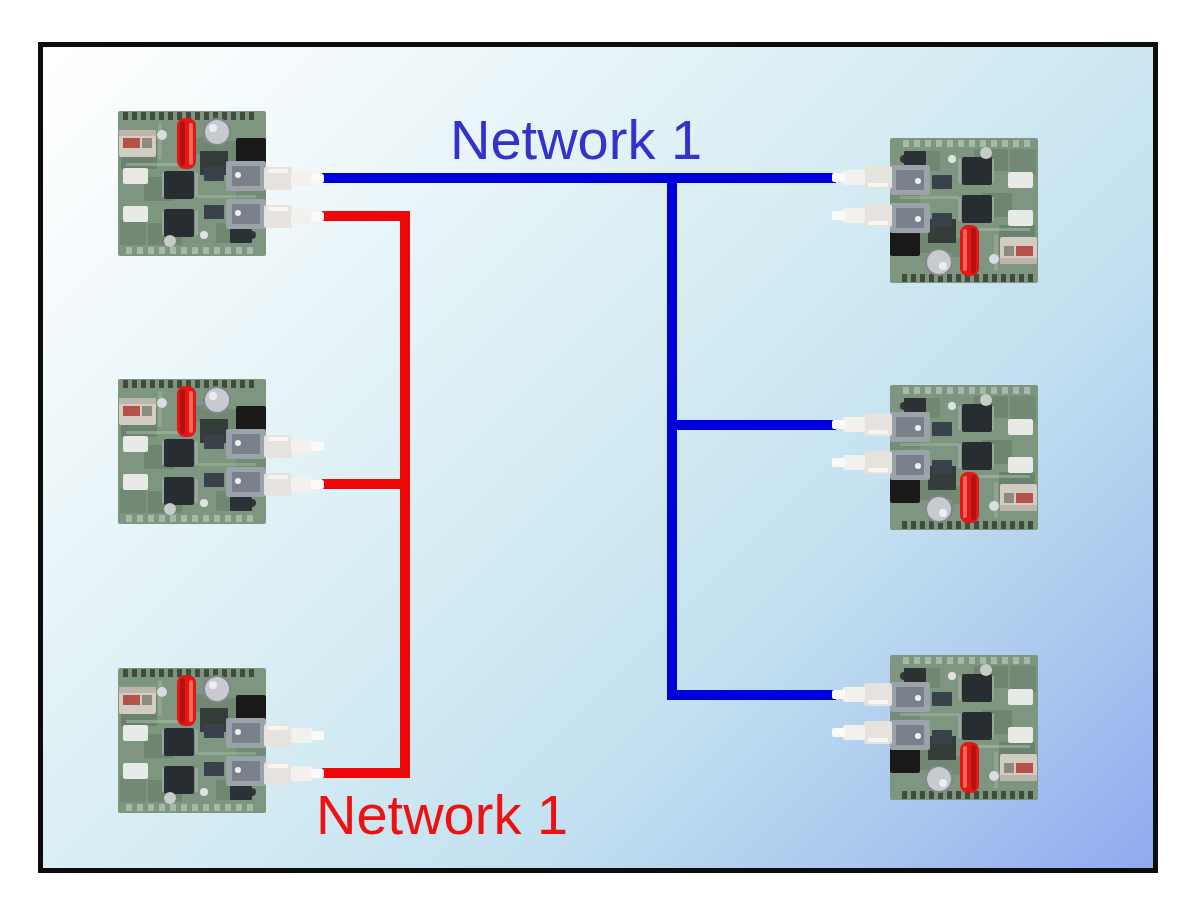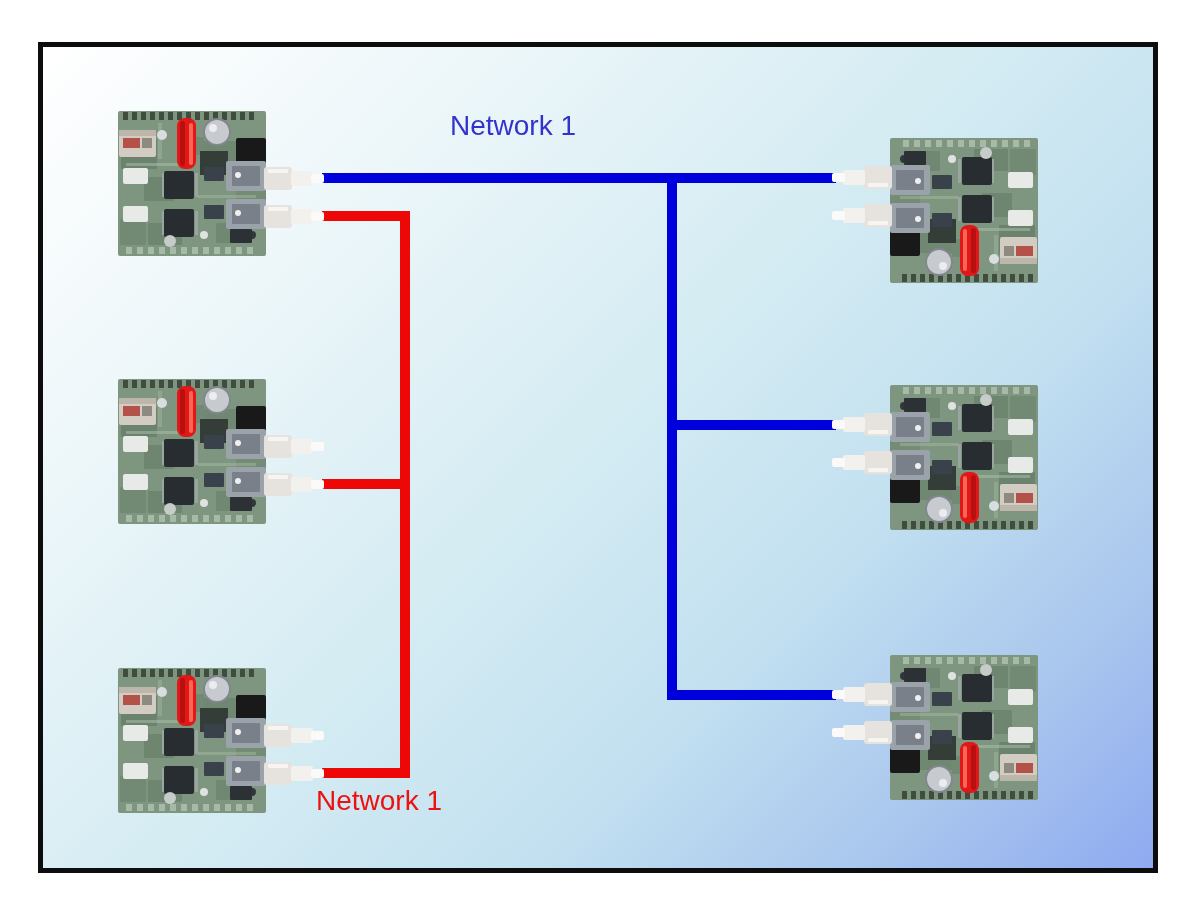--- a/index.html
+++ b/index.html
@@ -16,21 +16,21 @@
     width:1110px;height:821px;
     border:5px solid #0d0d0d;
     background:linear-gradient(135deg,#ffffff 0%,#eef7fa 22%,#d5ecf3 48%,#c2e0f0 68%,#a9c6ee 85%,#8faaf0 100%);
   }
   #wires{
     position:absolute;left:0;top:0;width:1200px;height:920px;
     pointer-events:none;
   }
   .net-label{
     position:absolute;
-    font-size:28px;
+    font-size:56px;
     line-height:1.0;
     letter-spacing:0px;
     white-space:nowrap;
   }
   .board{
     position:absolute;
     width:210px;height:145px;
   }
   .board svg{display:block;width:210px;height:145px;}
   .board.flip svg{transform:rotate(180deg);}

